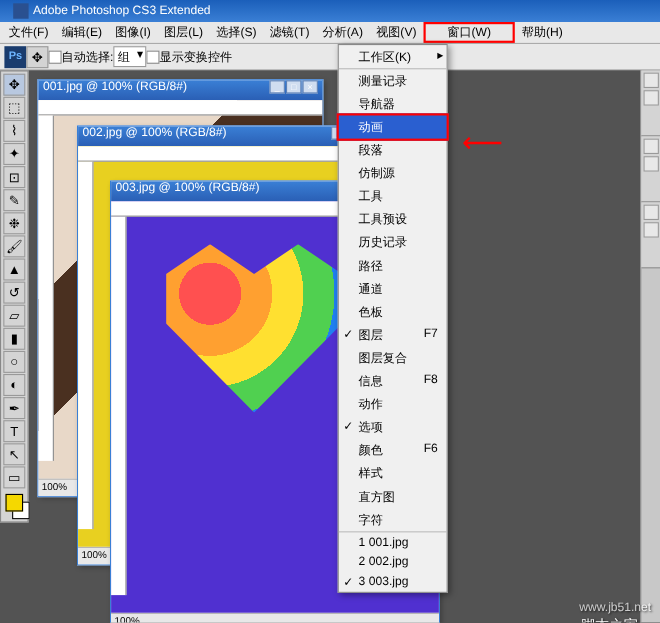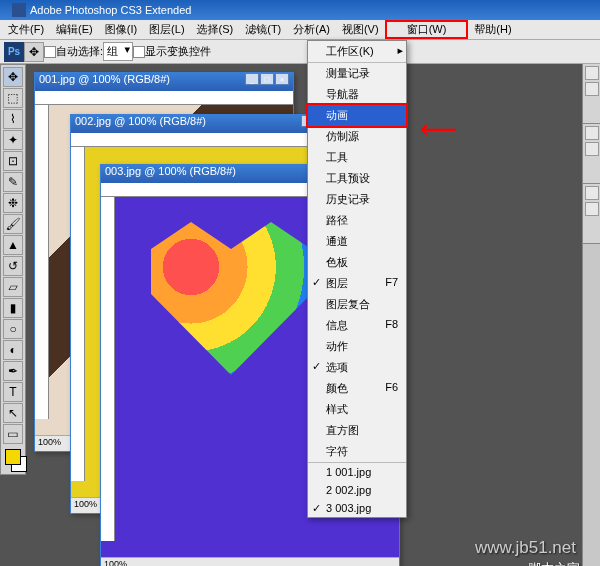--- a/index.html
+++ b/index.html
@@ -32,21 +32,21 @@
 .dd-item{padding:3px 8px 3px 18px;border-bottom:0;cursor:pointer;display:flex;justify-content:space-between;position:relative}
 .dd-item.sep{border-bottom:1px solid #bbb}
 .dd-item.highlighted{background:#2a5fd0;color:#fff;border:2px solid red;margin:-2px}
 .dd-item.checked::before{content:"✓";position:absolute;left:4px}
 .dd-item.sub::after{content:"▸";position:absolute;right:3px}
 .arrow{position:absolute;left:420px;top:114px;color:red;font-size:26px;z-index:101}
 .right-panels{position:absolute;right:0;top:0;width:18px;background:#c8c8c8;height:100%;border-left:1px solid #888}
 .mini-panel{height:60px;border-bottom:1px solid #888;background:#d4d4d4;display:flex;flex-direction:column;align-items:center;padding-top:2px;gap:2px}
 .mini-icon{width:14px;height:14px;background:#e8e8e8;border:1px solid #999}
 .watermark{position:absolute;right:20px;bottom:8px;color:#fff;font-size:13px;text-shadow:1px 1px 2px #000;z-index:50}
-.watermark2{position:absolute;right:24px;bottom:28px;color:#fff;font-size:17px;text-shadow:1px 1px 2px #000;z-index:50;opacity:.7}
+.watermark2{position:absolute;right:8px;bottom:28px;color:#fff;font-size:11px;text-shadow:1px 1px 2px #000;z-index:50;opacity:.7}
 .img1{background:linear-gradient(135deg,#e8d8c8 30%,#4a3020 30%,#4a3020 50%,#e8d8c8 50%)}
 .img2{background:#e8d020}
 .img3{background:#5030d0;position:relative}
 .heart{position:absolute;top:30px;left:30px;width:200px;height:180px;background:radial-gradient(circle at 30% 30%,#ff5050 0 15%,#ffa030 15% 30%,#ffe030 30% 45%,#50d050 45% 60%,#2080f0 60% 75%,#5030d0 75%);clip-path:polygon(50% 90%,10% 45%,10% 20%,30% 5%,50% 20%,70% 5%,90% 20%,90% 45%)}
 </style>
 </head>
 <body>
 
 <div class="titlebar">
   <div class="titlebar-icon"></div>
@@ -167,20 +167,21 @@
 
   <div class="watermark2">www.jb51.net</div>
   <div class="watermark">脚本之家</div>
 </div>
 
 <div class="dropdown-menu">
   <div class="dd-item sub sep">工作区(K)</div>
   <div class="dd-item">测量记录</div>
   <div class="dd-item">导航器</div>
   <div class="dd-item highlighted">动画</div>
+  <div class="dd-item">段落</div>
   <div class="dd-item">仿制源</div>
   <div class="dd-item">工具</div>
   <div class="dd-item">工具预设</div>
   <div class="dd-item">历史记录</div>
   <div class="dd-item">路径</div>
   <div class="dd-item">通道</div>
   <div class="dd-item">色板</div>
   <div class="dd-item checked">
       <span>图层</span>
       <span>F7</span>

